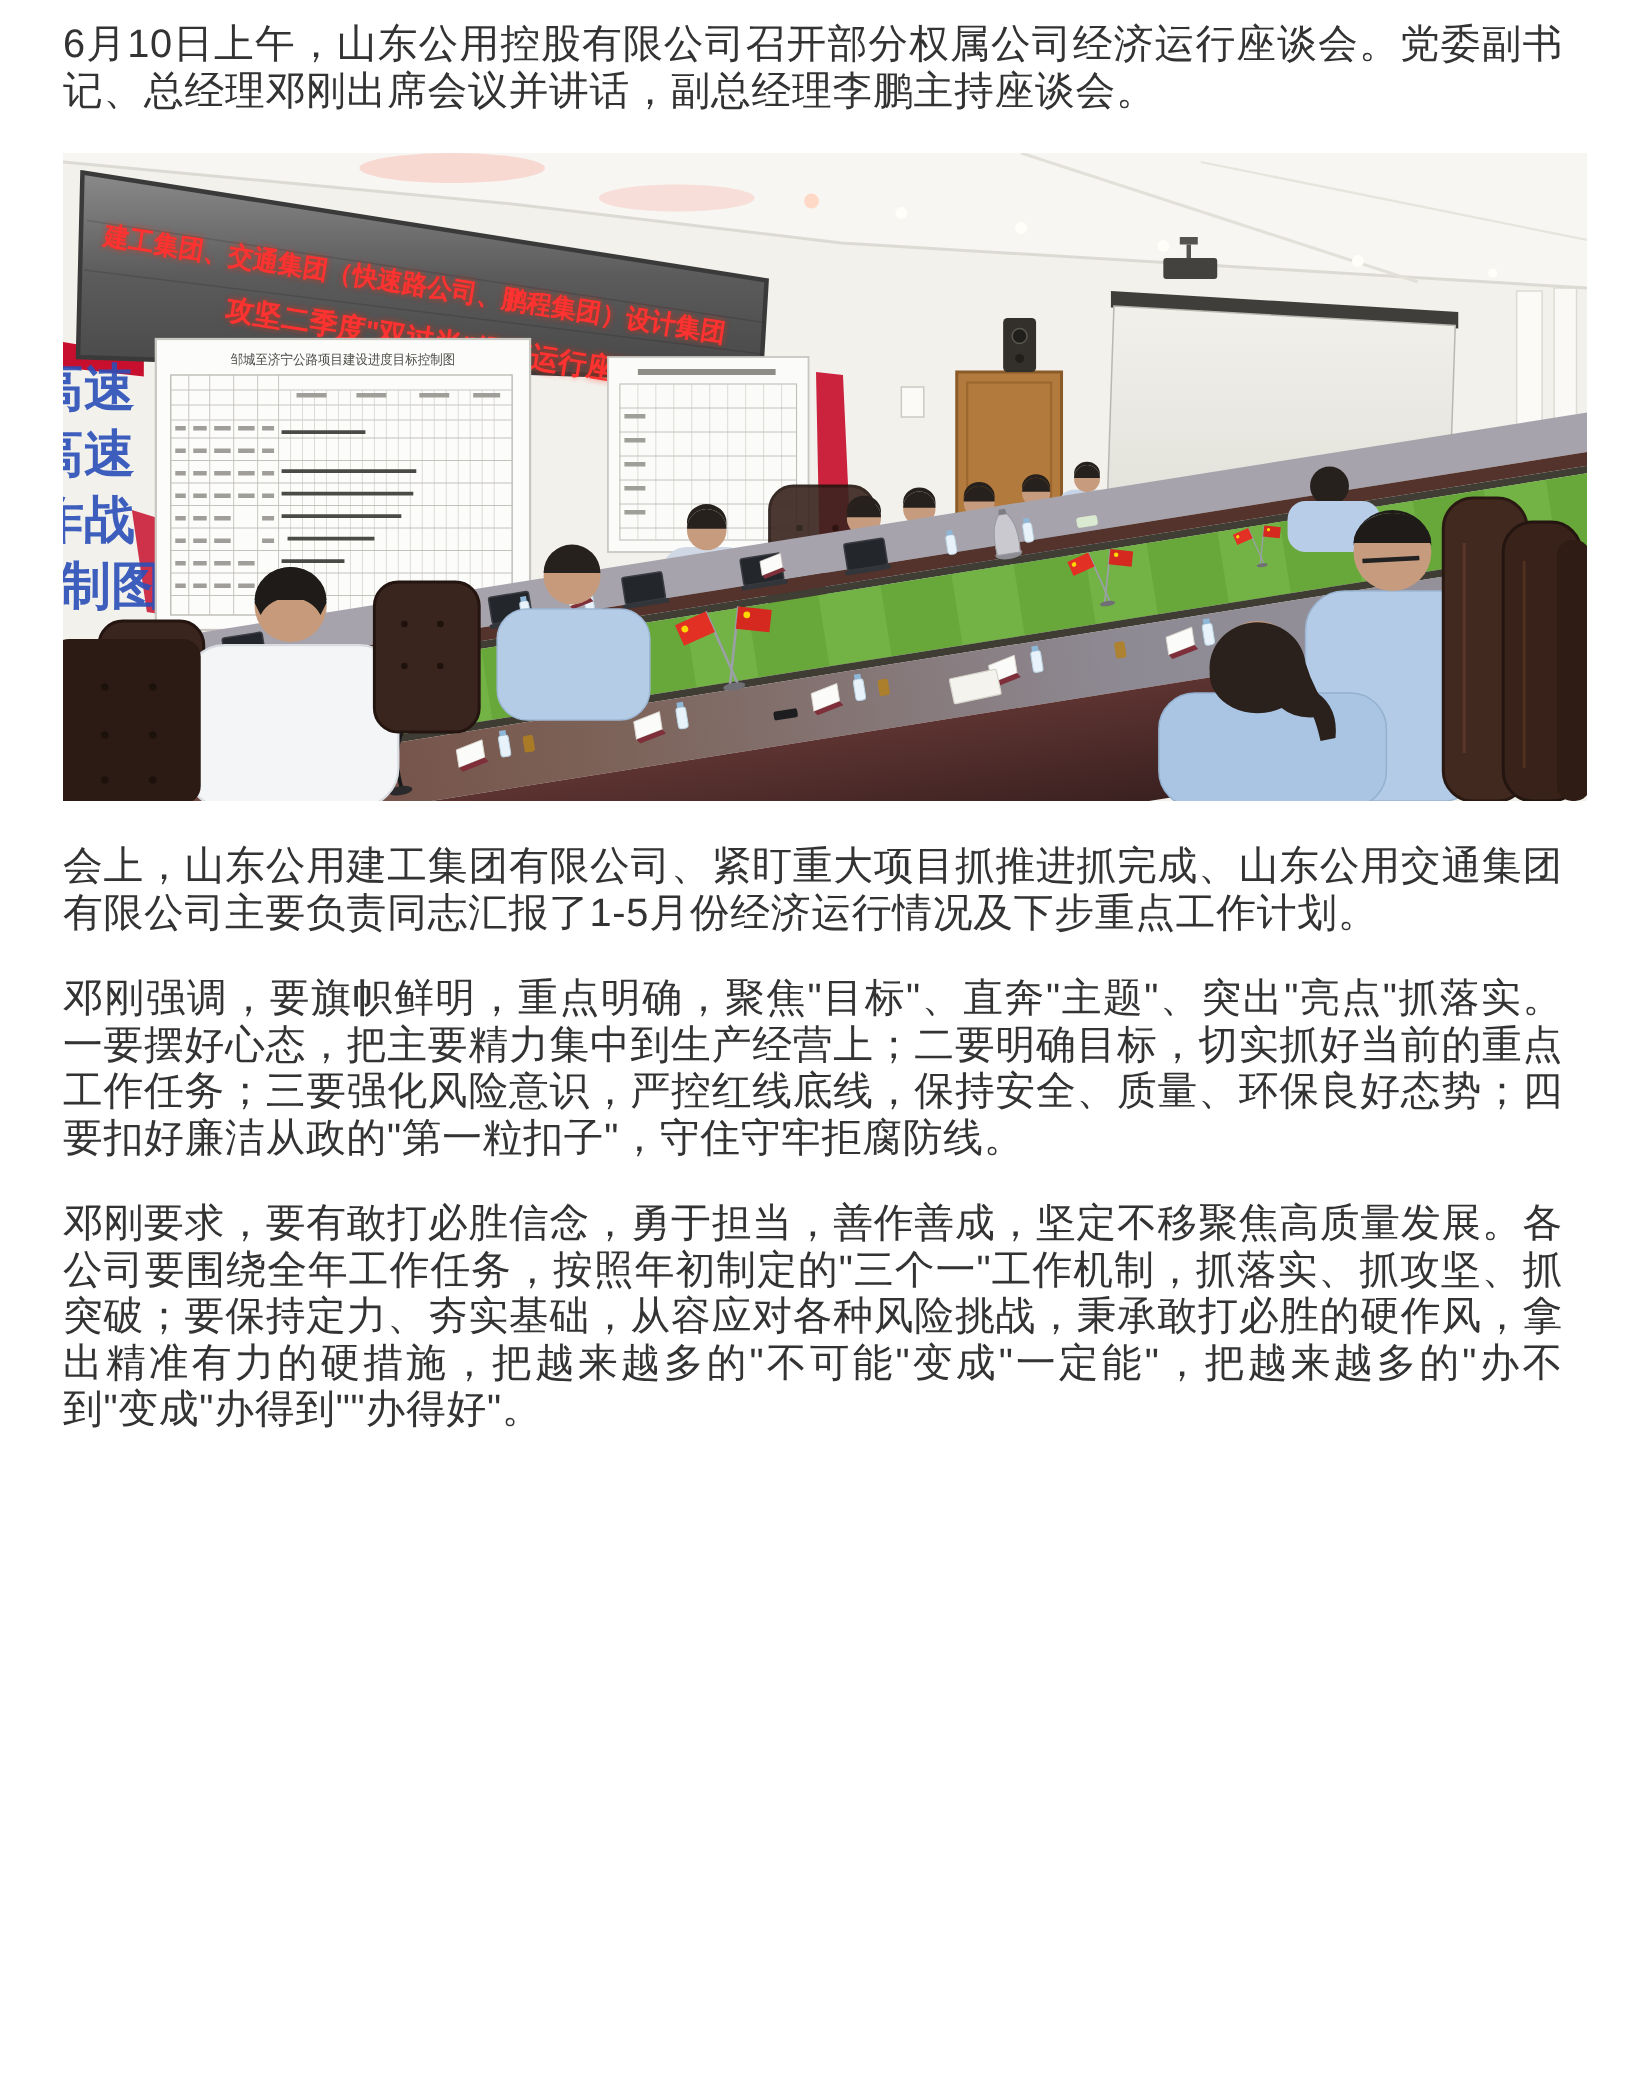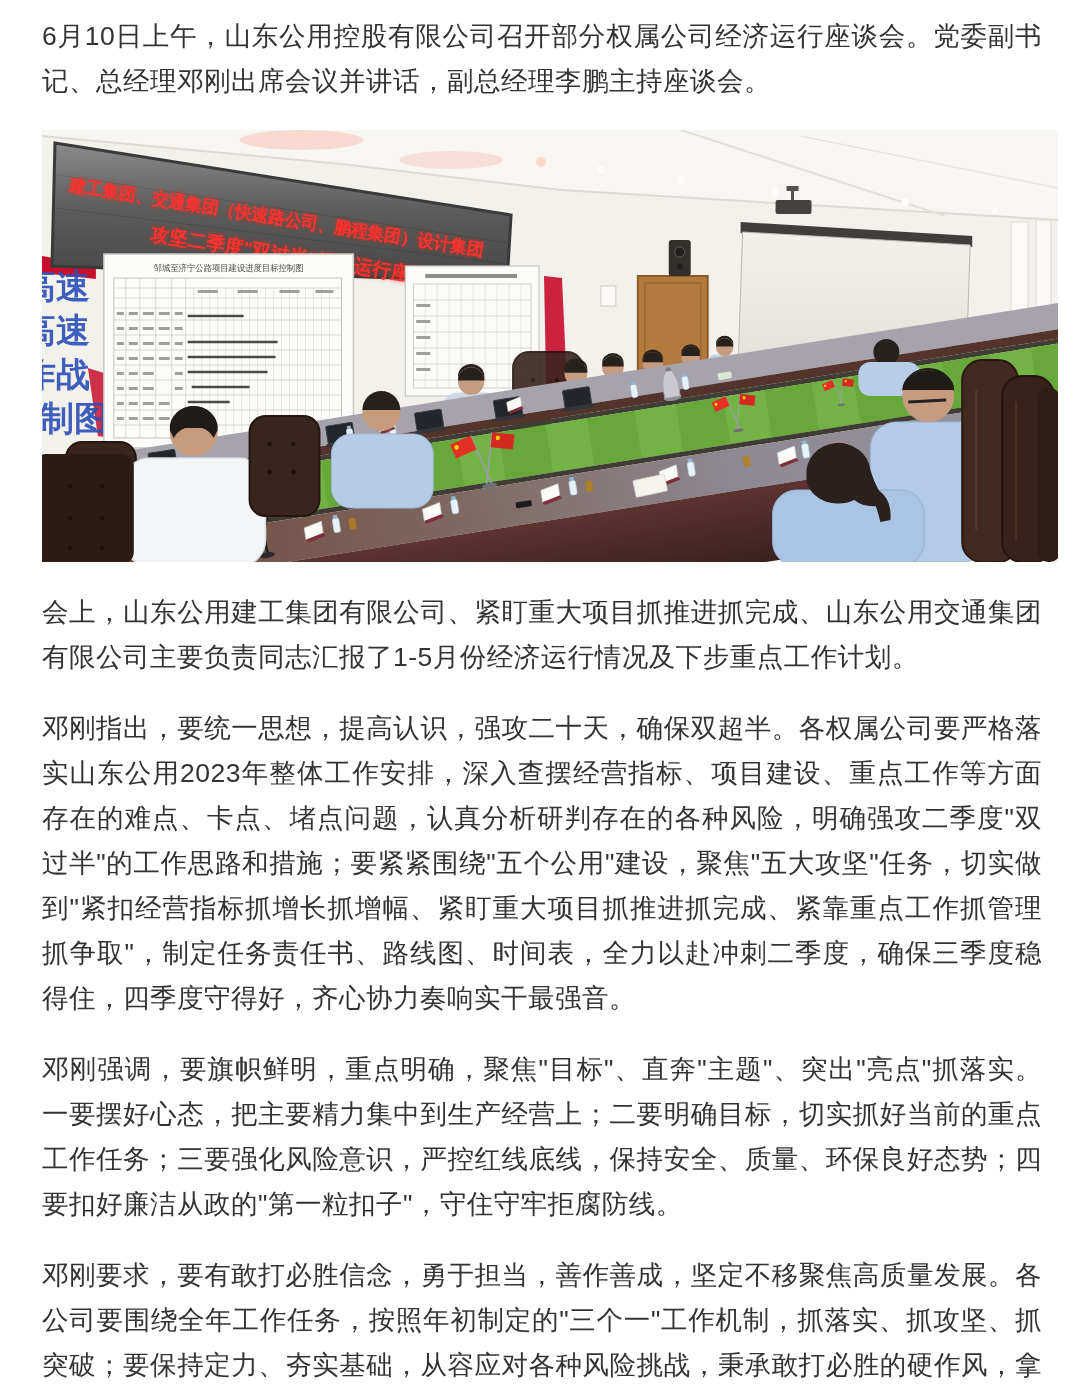--- a/index.html
+++ b/index.html
@@ -4,21 +4,21 @@
 <style>
   html,body{margin:0;padding:0;background:#ffffff;}
   .page{
     width:1084px;
     box-sizing:border-box;
     padding:14px 42px 26px 42px;
     font-family:"Liberation Sans","DejaVu Sans",sans-serif;
   }
   .para{
     font-size:26.5px;
-    line-height:45px;
+    line-height:31px;
     color:#333333;
     text-align:justify;
     margin:0 0 26px 0;
     letter-spacing:0.5px;
   }
   figure.photo{
     margin:22px 0 28px 0;
     width:1016px;
     height:432px;
     overflow:hidden;
@@ -463,17 +463,16 @@
           <circle cx="60" cy="356" r="2.5" fill="#1d110c"></circle>
         <circle cx="28" cy="388" r="2.5" fill="#1d110c"></circle>
           <circle cx="60" cy="388" r="2.5" fill="#1d110c"></circle>
         <circle cx="28" cy="418" r="2.5" fill="#1d110c"></circle>
           <circle cx="60" cy="418" r="2.5" fill="#1d110c"></circle>
       </g>
     </svg>
   </figure>
 
   <p class="para">会上，山东公用建工集团有限公司、紧盯重大项目抓推进抓完成、山东公用交通集团有限公司主要负责同志汇报了1-5月份经济运行情况及下步重点工作计划。</p>
-  <p class="para">邓刚指出，要统一思想，提高认识，强攻二十天，确保双超半。各权属公司要严格落实山东公用2023年整体工作安排，深入查摆经营指标、项目建设、重点工作等方面存在的难点、卡点、堵点问题，认真分析研判存在的各种风险，明确强攻二季度"双过半"的工作思路和措施；要紧紧围绕"五个公用"建设，聚焦"五大攻坚"任务，切实做到"紧扣经营指标抓增长抓增幅、紧盯重大项目抓推进抓完成、紧靠重点工作抓管理抓争取"，制定任务责任书、路线图、时间表，全力以赴冲刺二季度，确保三季度稳得住，四季度守得好，齐心协力奏响实干最强音。</p>
   <p class="para">邓刚强调，要旗帜鲜明，重点明确，聚焦"目标"、直奔"主题"、突出"亮点"抓落实。一要摆好心态，把主要精力集中到生产经营上；二要明确目标，切实抓好当前的重点工作任务；三要强化风险意识，严控红线底线，保持安全、质量、环保良好态势；四要扣好廉洁从政的"第一粒扣子"，守住守牢拒腐防线。</p>
   <p class="para">邓刚要求，要有敢打必胜信念，勇于担当，善作善成，坚定不移聚焦高质量发展。各公司要围绕全年工作任务，按照年初制定的"三个一"工作机制，抓落实、抓攻坚、抓突破；要保持定力、夯实基础，从容应对各种风险挑战，秉承敢打必胜的硬作风，拿出精准有力的硬措施，把越来越多的"不可能"变成"一定能"，把越来越多的"办不到"变成"办得到""办得好"。</p>
 
 </div>
 
 </body></html>

